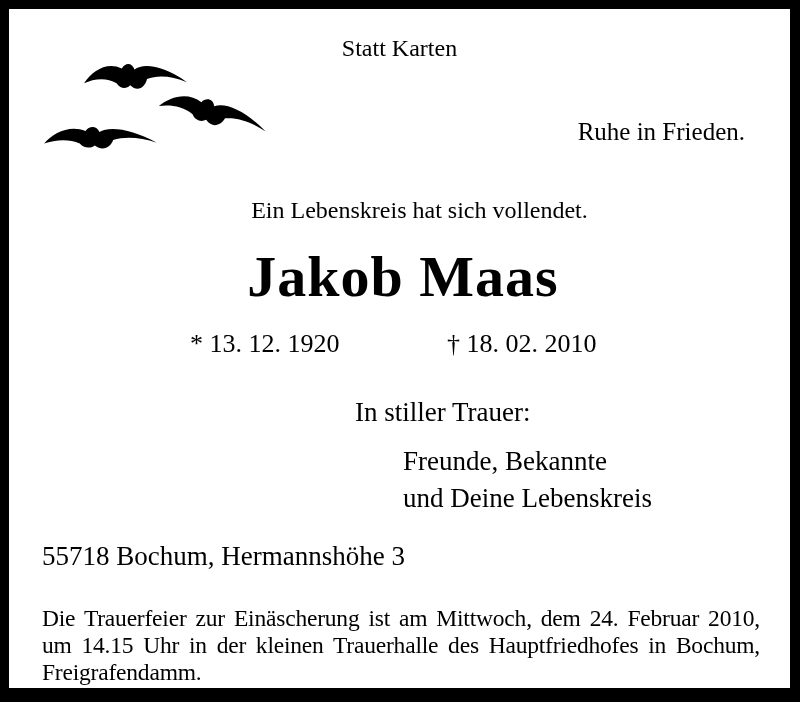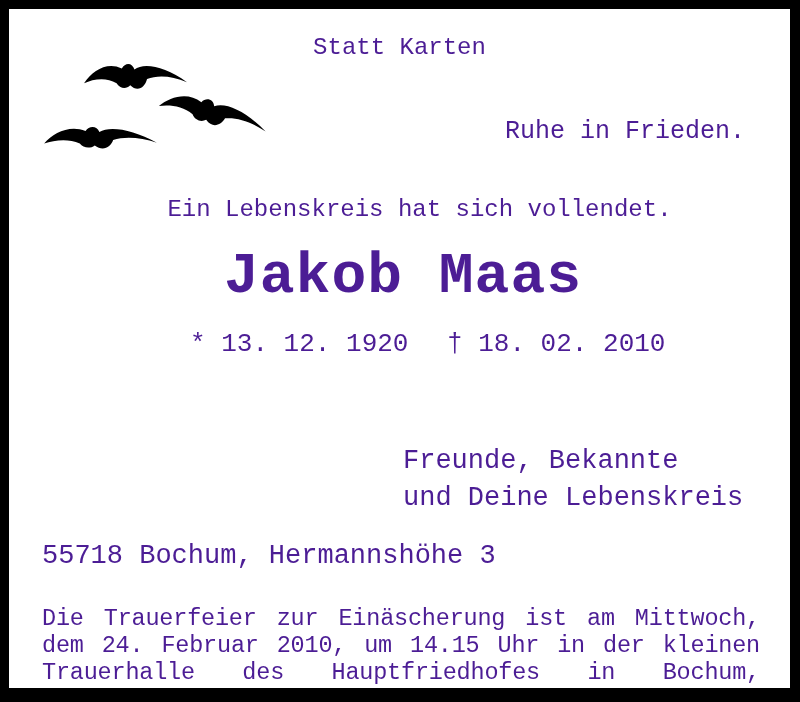--- a/index.html
+++ b/index.html
@@ -5,22 +5,22 @@
   html, body { margin: 0; padding: 0; background: #ffffff; }
   .card {
     position: relative;
     width: 800px;
     height: 702px;
     box-sizing: border-box;
     background: #ffffff;
     border-style: solid;
     border-color: #000000;
     border-width: 9px 10px 14px 9px;
-    font-family: Liberation Mono, monospace;
-    color: #4c1d95;
+    font-family: Liberation Serif, serif;
+    color: #000000;
     overflow: hidden;
   }
   .statt {
     position: absolute;
     top: 25px; left: 0; right: 0;
     text-align: center;
     font-size: 24px;
     line-height: 28px;
   }
   .birds {
@@ -113,20 +113,21 @@
 
   <div class="intro">Ein Lebenskreis hat sich vollendet.</div>
 
   <h1 class="name">Jakob Maas</h1>
 
   <div class="dates">
     <span class="birth">* 13. 12. 1920</span>
     <span class="death">† 18. 02. 2010</span>
   </div>
 
+  <div class="trauer">In stiller Trauer:</div>
 
   <div class="mourners">
     <div>Freunde, Bekannte</div>
     <div>und Deine Lebenskreis</div>
   </div>
 
   <div class="address">55718 Bochum, Hermannshöhe 3</div>
 
   <p class="funeral">Die Trauerfeier zur Einäscherung ist am Mittwoch, dem 24. Februar 2010, um 14.15 Uhr in der kleinen Trauerhalle des Hauptfriedhofes in Bochum, Freigrafendamm.</p>
 

